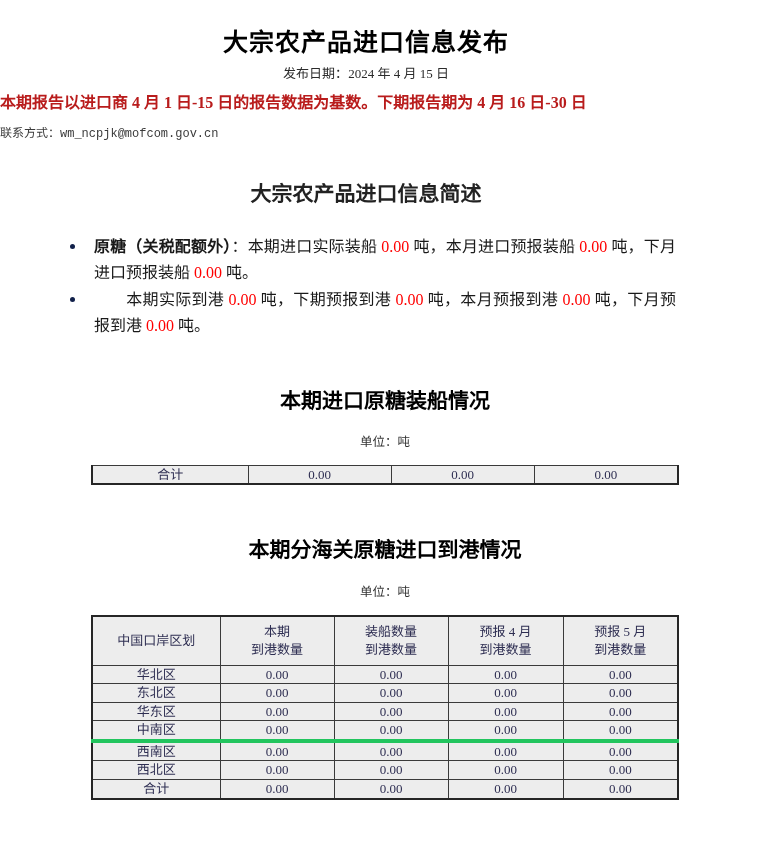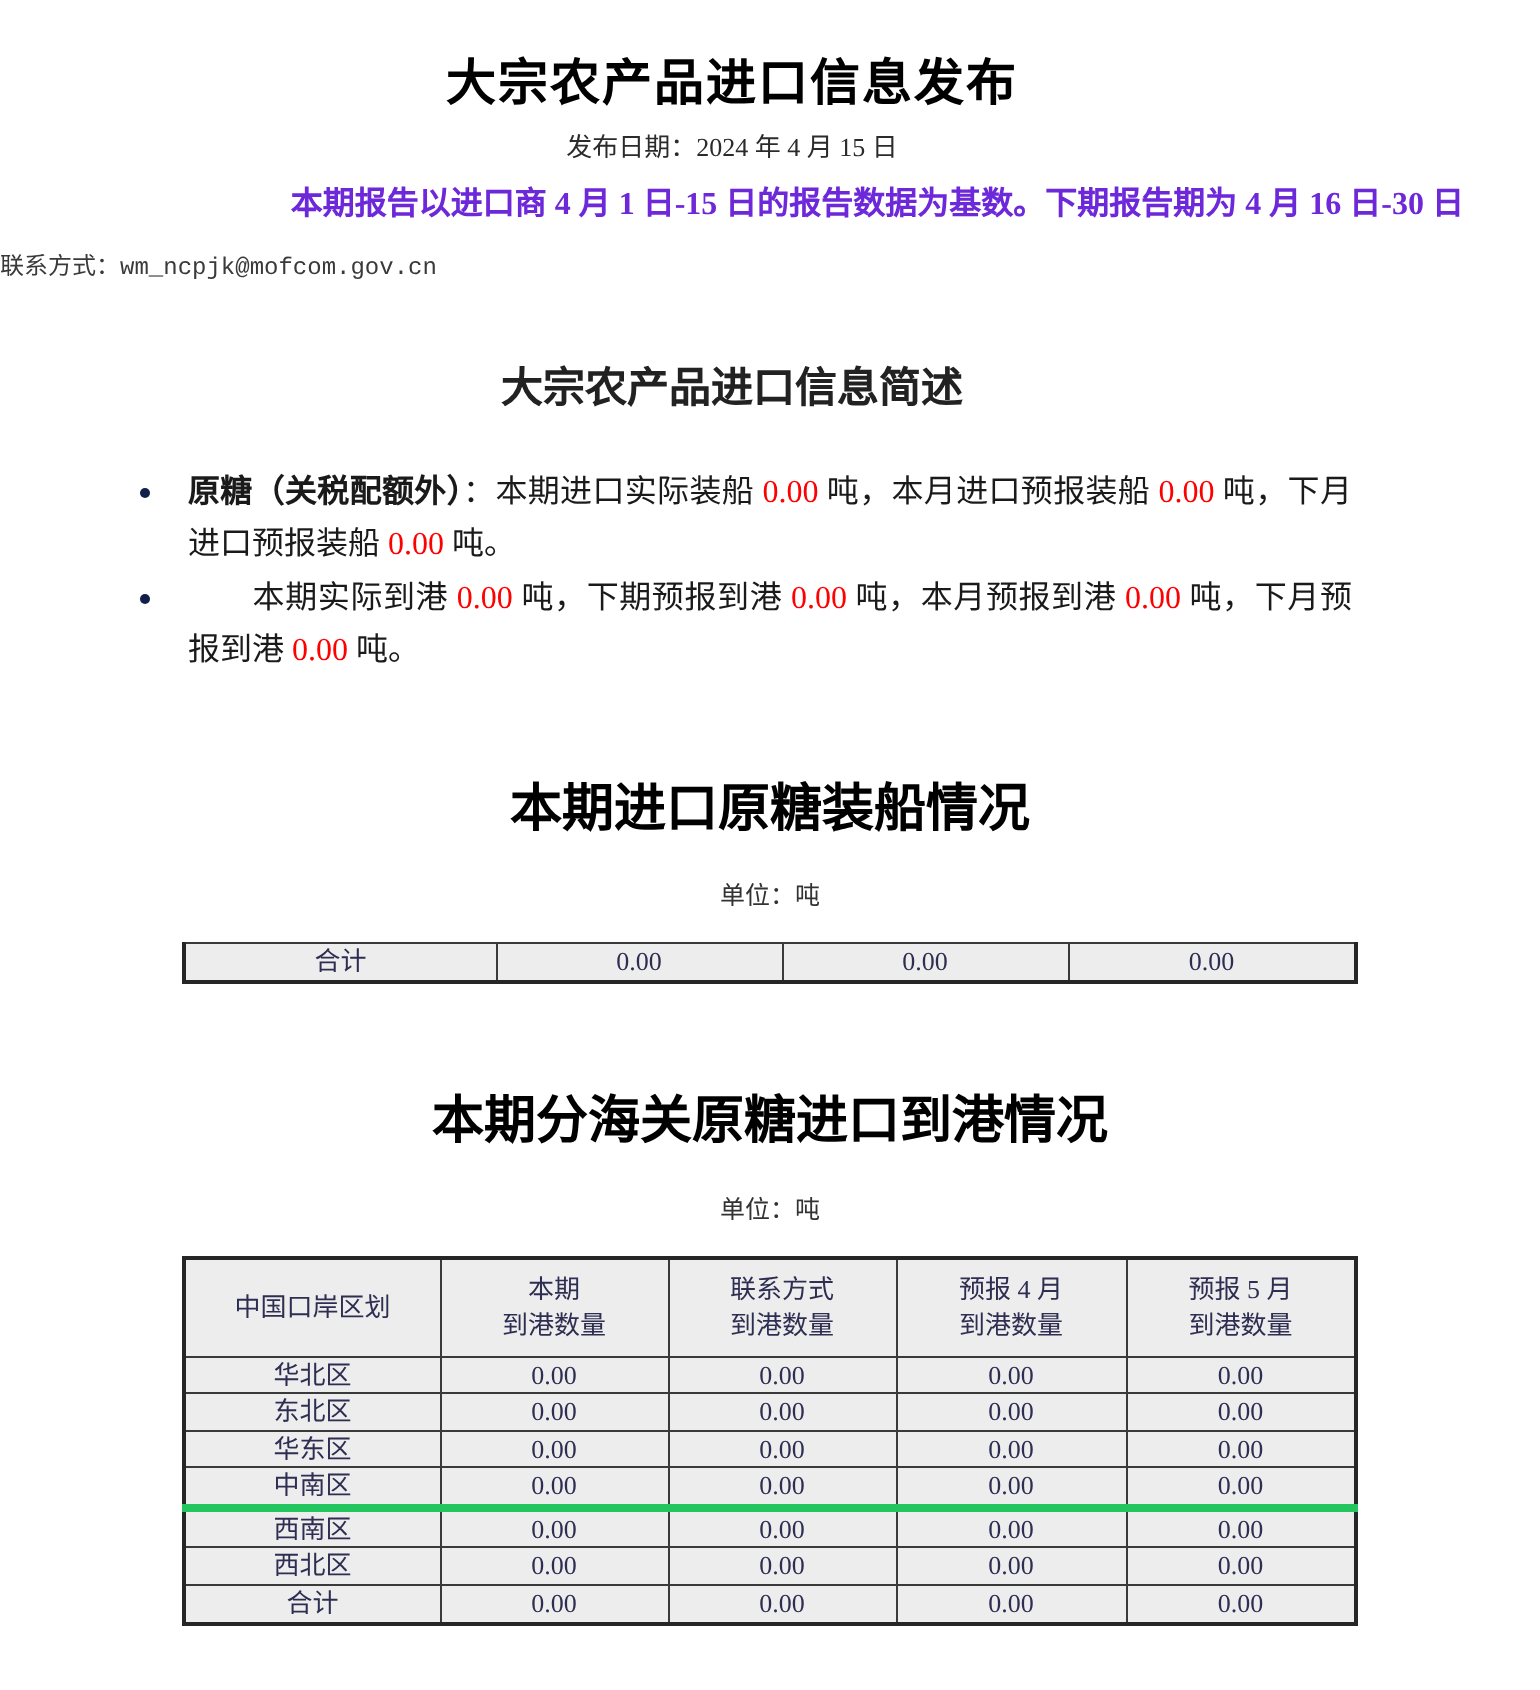--- a/index.html
+++ b/index.html
@@ -36,27 +36,27 @@
   }
   .doc-date {
     text-align: center;
     font-size: 13px;
     margin: 0;
     padding-top: 7px;
     line-height: 1.4;
     color: #2b2b2b;
   }
   .report-period {
-    text-align: right;
+    text-align: left;
     font-size: 16px;
     font-weight: bold;
     margin: 0;
     padding-top: 9px;
     line-height: 1.4;
-    color: #6d28d9;
+    color: #b91c1c;
   }
   .contact-line {
     text-align: left;
     font-size: 12px;
     margin: 0;
     padding-top: 10px;
     line-height: 1.4;
     color: #3a3a3a;
     font-family: "Liberation Mono", "DejaVu Sans Mono", monospace;
   }
@@ -115,21 +115,21 @@
     width: 32px;
   }
 
   
   .table-block {
     width: 770px;
   }
   .tbl-heading-1 { padding-top: 48px; }
   .tbl-heading-2 { padding-top: 52px; }
   .section-heading.tbl-title {
-    font-size: 26px;
+    font-size: 21px;
     font-weight: bold;
     color: #000000;
   }
   .unit-line {
     text-align: center;
     font-size: 12.5px;
     margin: 0;
     padding-top: 16px;
     color: #333333;
   }
@@ -252,21 +252,21 @@
       <tbody data-table="table_arrival">
           <tr class="first-row">
             <td class="head-cell edge-left">
               <span class="hl2">中国口岸区划</span>
             </td>
             <td class="head-cell">
               <span class="hl2">本期</span>
               <span class="hl2">到港数量</span>
             </td>
             <td class="head-cell">
-              <span class="hl2">联系方式</span>
+              <span class="hl2">装船数量</span>
               <span class="hl2">到港数量</span>
             </td>
             <td class="head-cell">
               <span class="hl2">预报 4 月</span>
               <span class="hl2">到港数量</span>
             </td>
             <td class="head-cell edge-right">
               <span class="hl2">预报 5 月</span>
               <span class="hl2">到港数量</span>
             </td>

